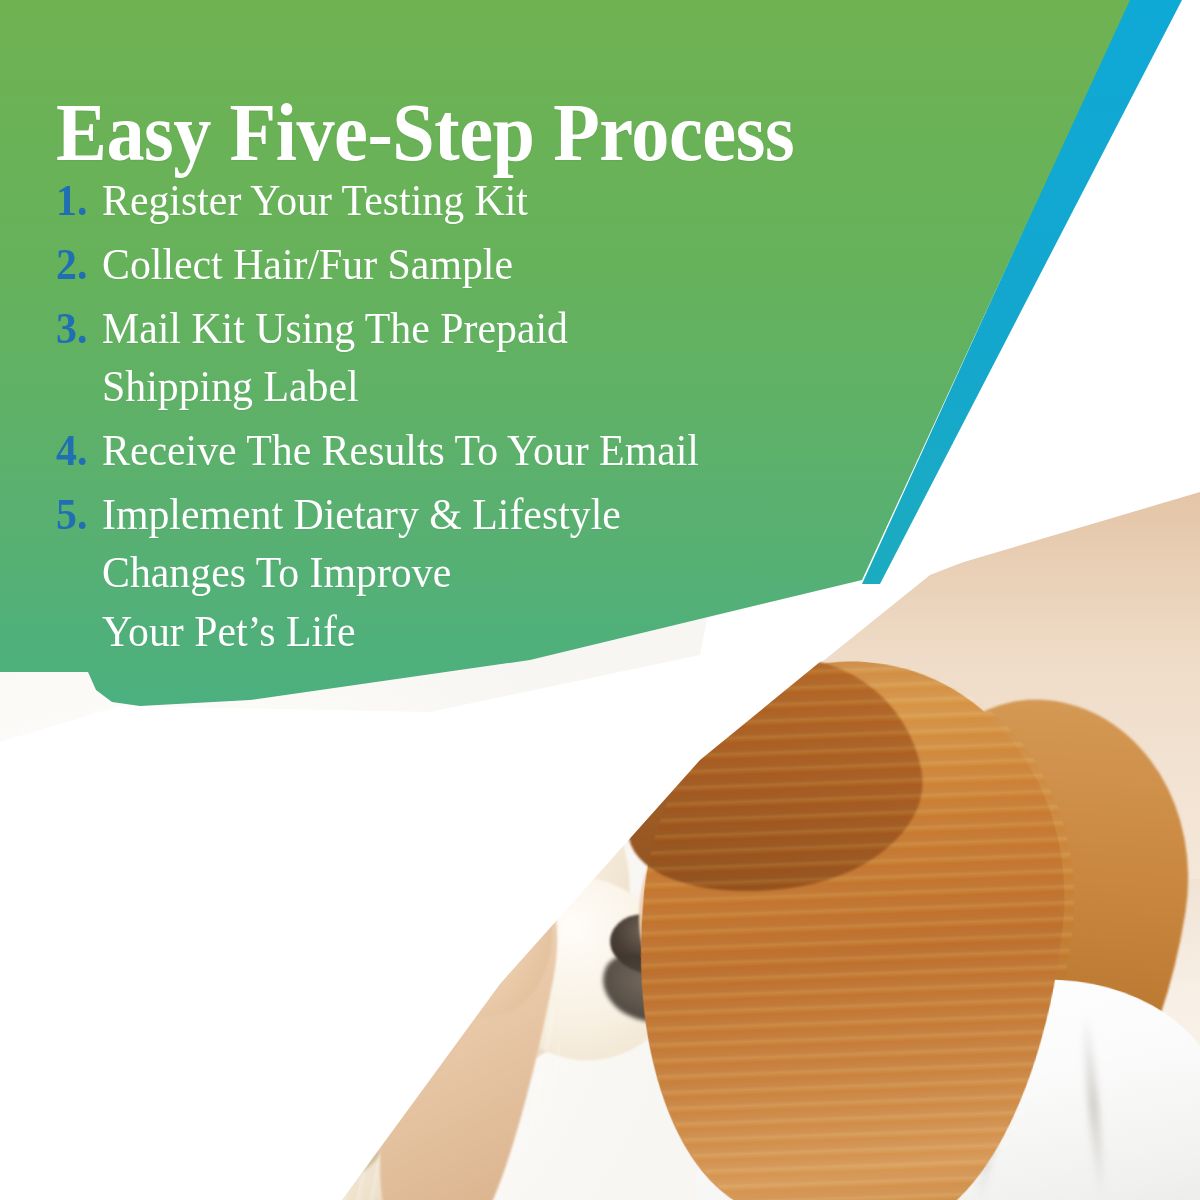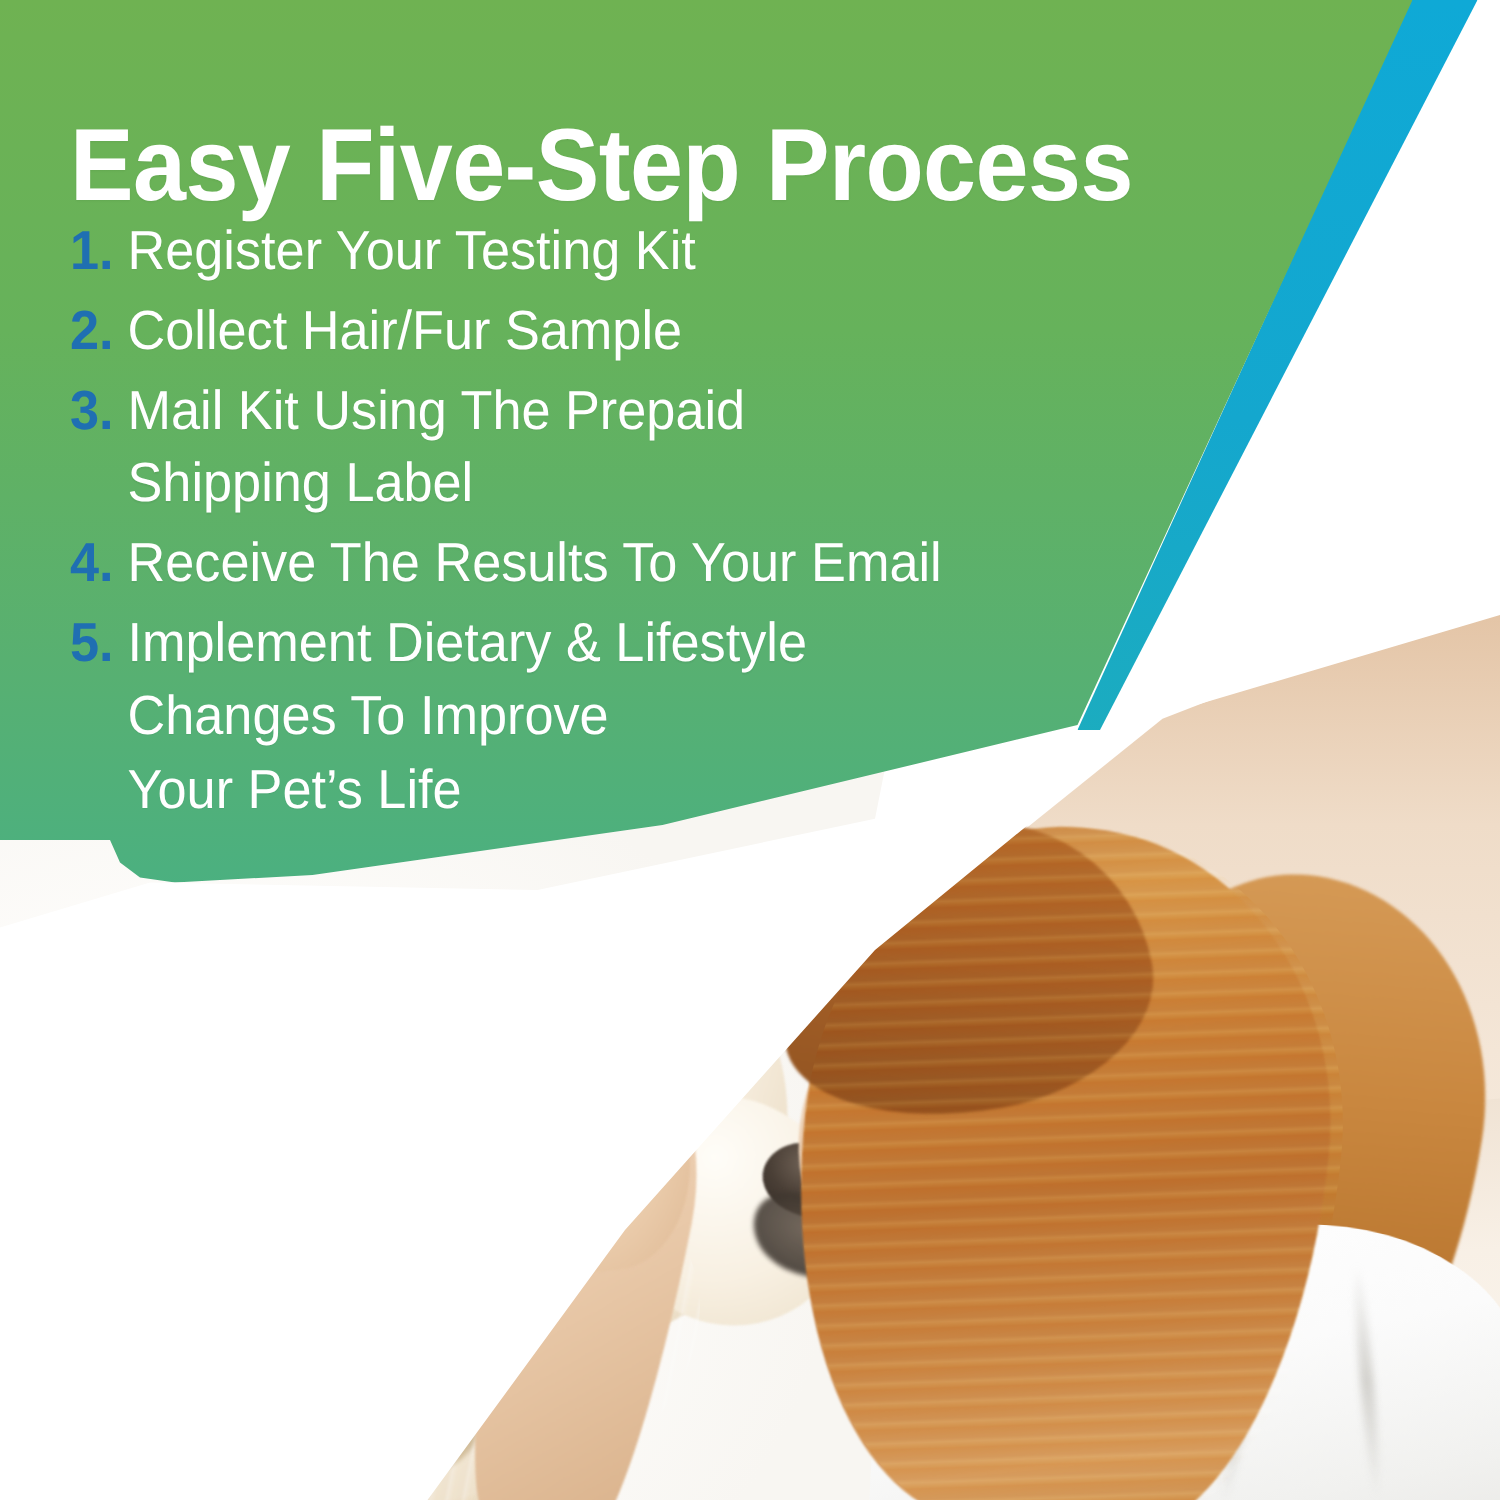--- a/index.html
+++ b/index.html
@@ -7,21 +7,21 @@
     margin: 0;
     padding: 0;
     background: #ffffff;
   }
   #poster {
     position: relative;
     width: 1200px;
     height: 1200px;
     overflow: hidden;
     background: #ffffff;
-    font-family: Liberation Sans, sans-serif;
+    font-family: Liberation Serif, serif;
   }
 
   
   .photo-layer {
     position: absolute;
     left: 0; top: 0;
     width: 1200px; height: 1200px;
     overflow: hidden;
   }
   .photo-bg {

